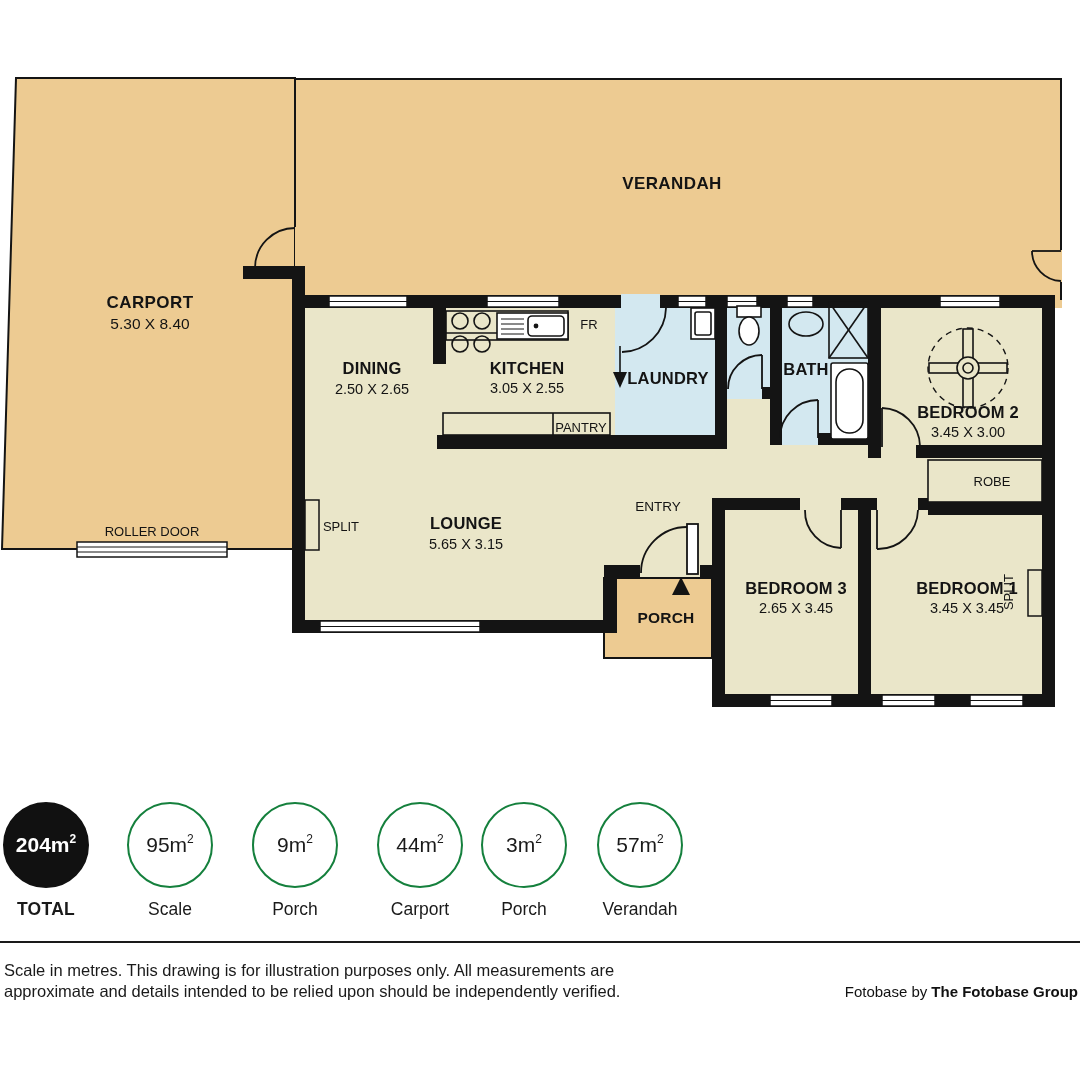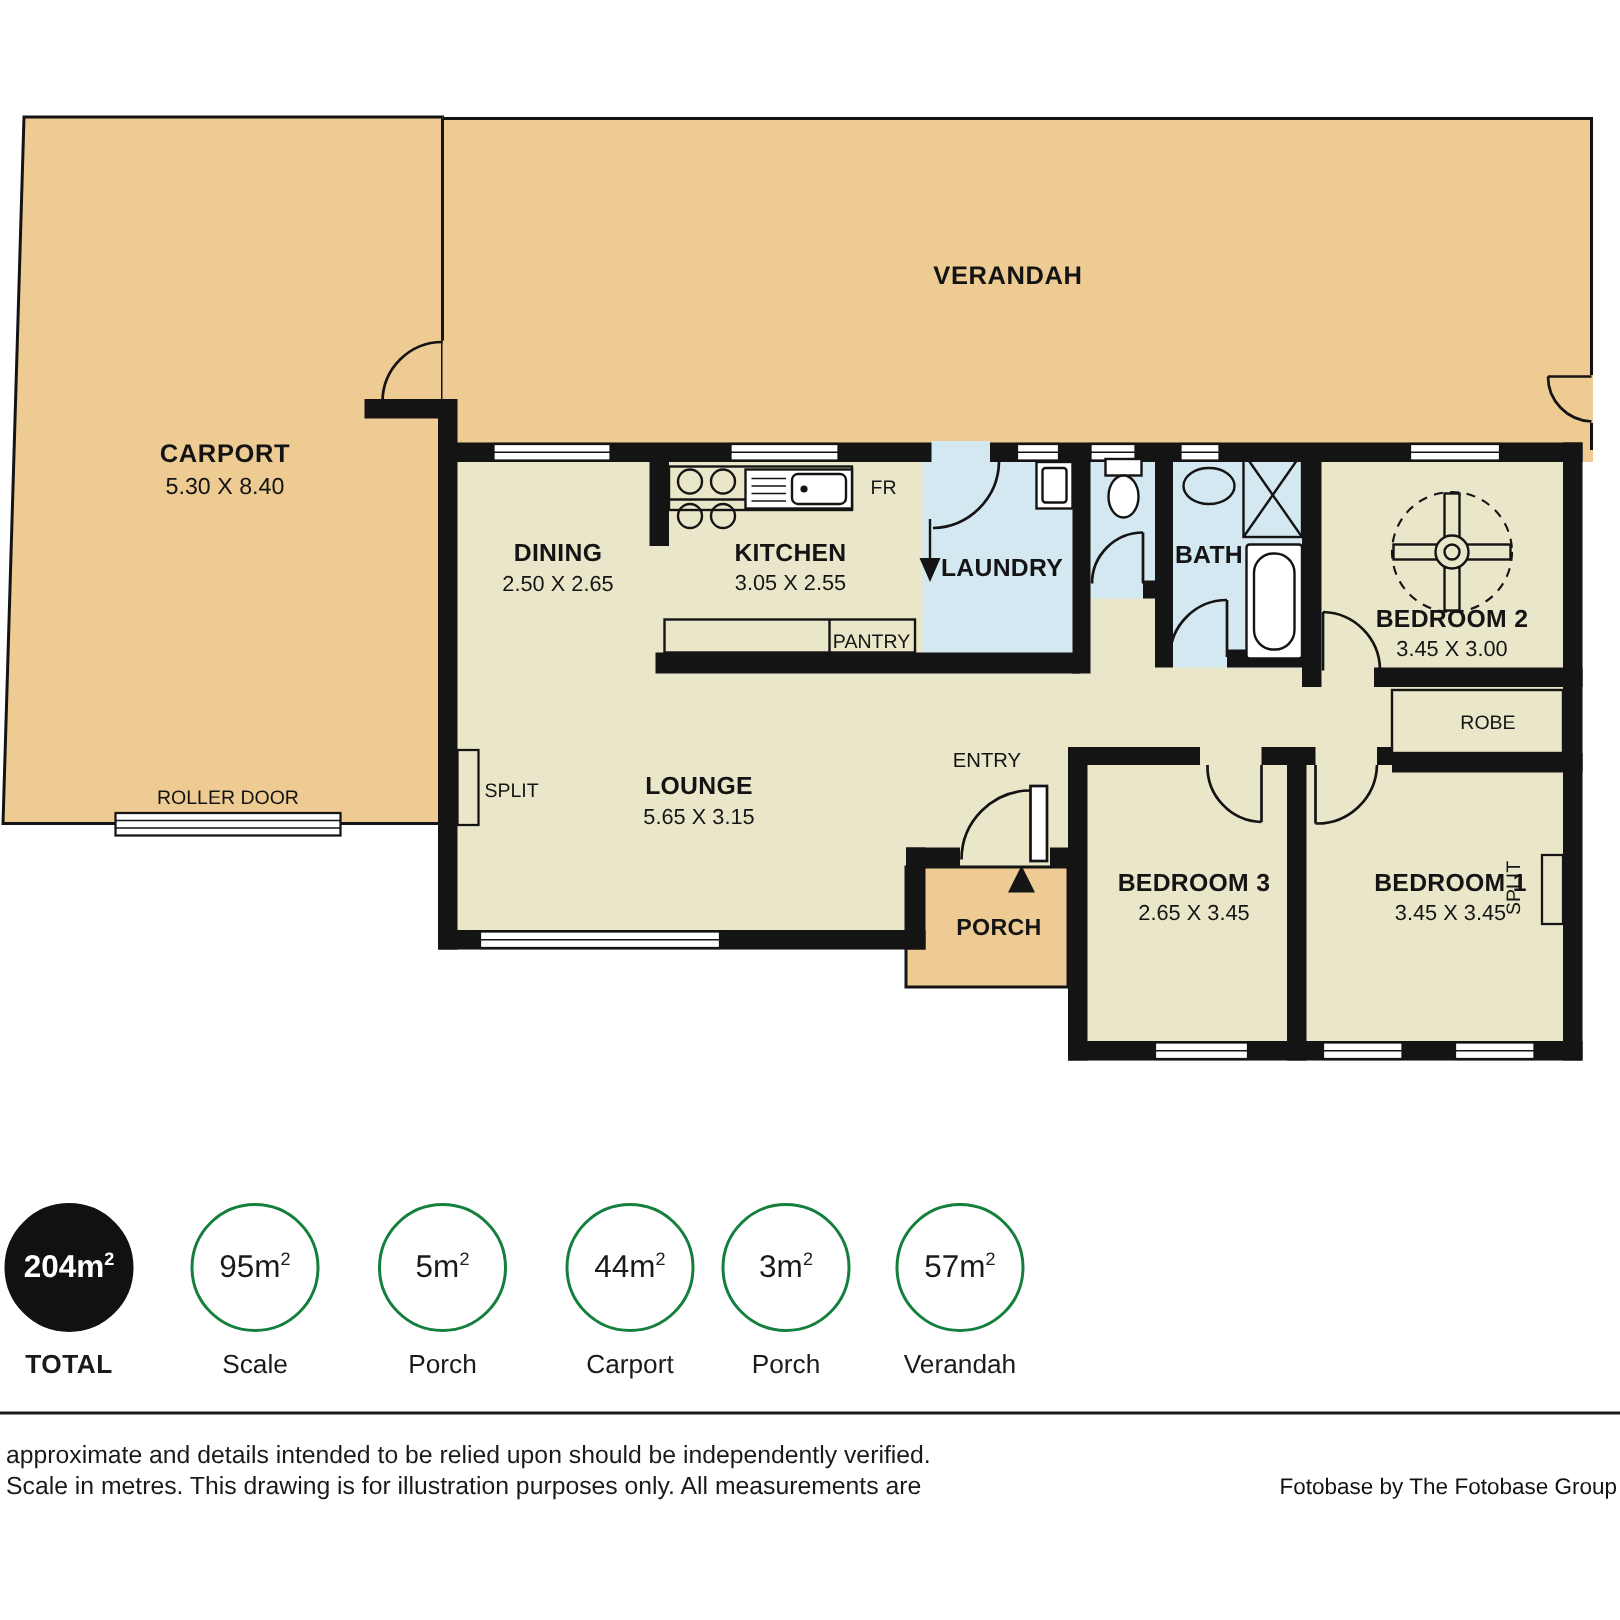--- a/index.html
+++ b/index.html
@@ -29,21 +29,21 @@
     font-size:21px;color:#1a1a1a;box-sizing:border-box;
   }
   .stat .circle sup{font-size:12px;line-height:0;position:relative;top:-6px;}
   .stat.total .circle{background:#111111;border-color:#111111;color:#ffffff;font-weight:bold;}
   .stat .stat-label{margin-top:11px;font-size:17.5px;color:#1a1a1a;}
   .stat.total .stat-label{font-weight:bold;letter-spacing:.3px;}
 
   .divider{position:absolute;left:0;top:941px;width:1080px;height:2px;background:#1a1a1a;}
   .disclaimer{position:absolute;left:4px;top:960px;font-size:16.5px;line-height:21px;color:#1a1a1a;}
   .produced{position:absolute;right:2px;top:983px;font-size:15px;color:#111;white-space:nowrap;}
-  .produced .bold{font-weight:normal;margin-left:4px;}
+  .produced .bold{font-weight:bold;margin-left:4px;}
 </style>
 </head>
 <body>
 
 <svg id="plan-svg" width="1080" height="770" viewBox="0 0 1080 770">
 
   <g>
     <polygon points="16,78 295,78 295,549 2,549" fill="#edcb92" stroke="#141414" stroke-width="2"></polygon>
   </g>
   <g>
@@ -288,21 +288,21 @@
 </div>
 <div class="stat" style="left:110px">
   <div class="circle">
       <span>95m</span>
       <sup>2</sup>
     </div>
   <div class="stat-label">Scale</div>
 </div>
 <div class="stat" style="left:235px">
   <div class="circle">
-      <span>5m</span>
+      <span>9m</span>
       <sup>2</sup>
     </div>
   <div class="stat-label">Porch</div>
 </div>
 <div class="stat" style="left:360px">
   <div class="circle">
       <span>44m</span>
       <sup>2</sup>
     </div>
   <div class="stat-label">Carport</div>
@@ -318,19 +318,19 @@
   <div class="circle">
       <span>57m</span>
       <sup>2</sup>
     </div>
   <div class="stat-label">Verandah</div>
 </div>
 
 <div class="divider"></div>
 
 <div class="disclaimer">
+  <div>Scale in metres. This drawing is for illustration purposes only. All measurements are</div>
   <div>approximate and details intended to be relied upon should be independently verified.</div>
-  <div>Scale in metres. This drawing is for illustration purposes only. All measurements are</div>
 </div>
 
 <div class="produced">
   <span>Fotobase by</span><span class="bold">The Fotobase Group</span>
 </div>
 
 </body></html>

